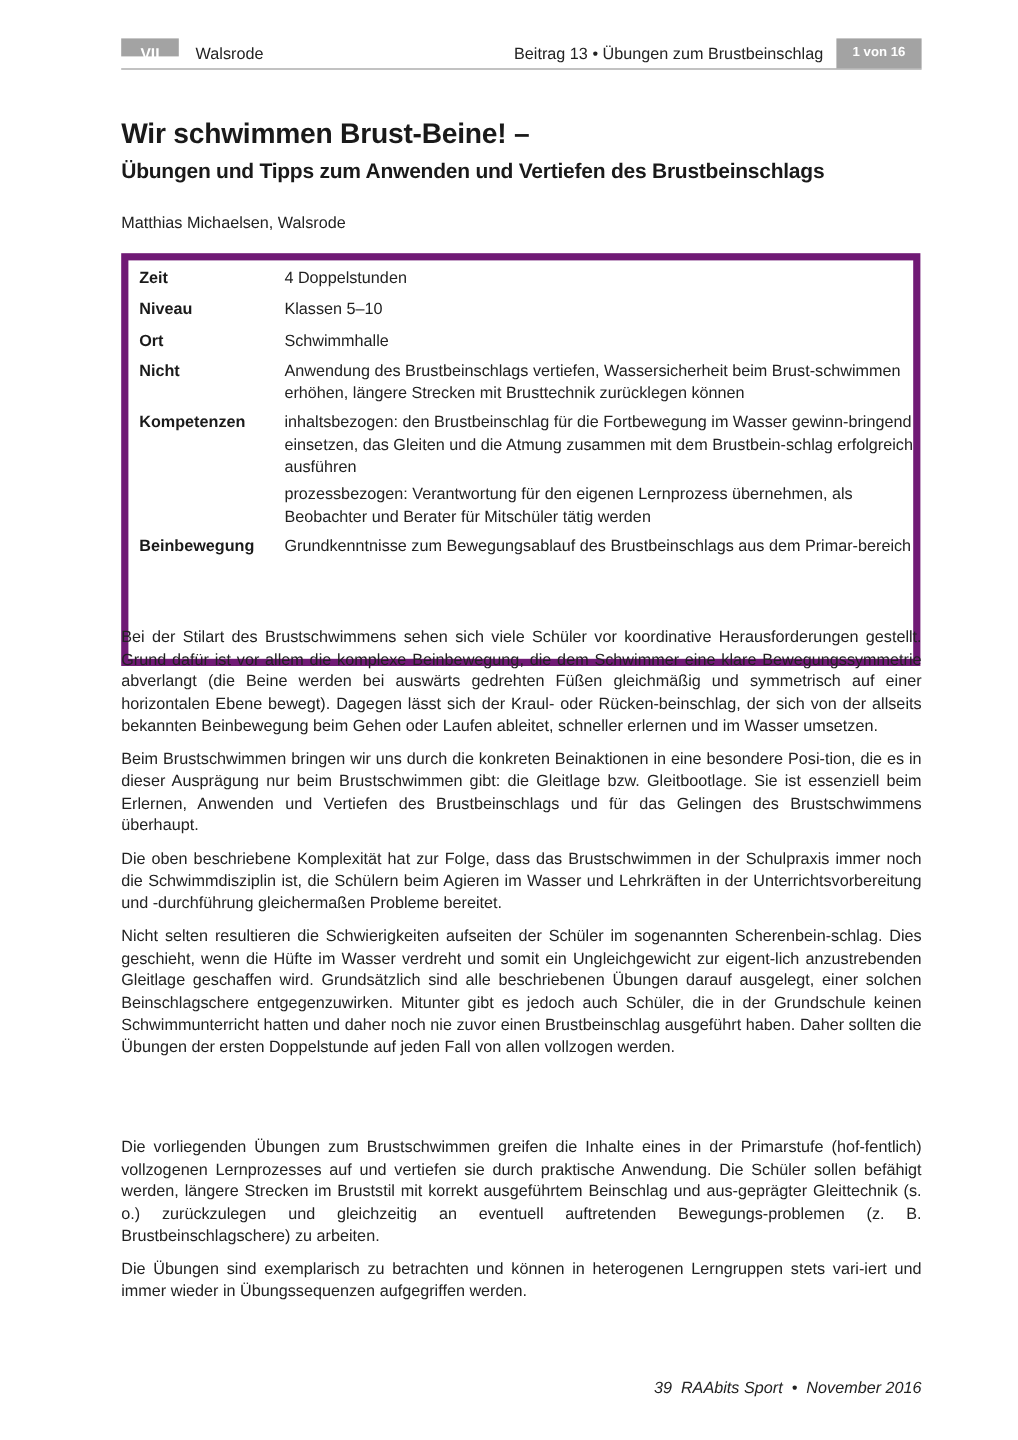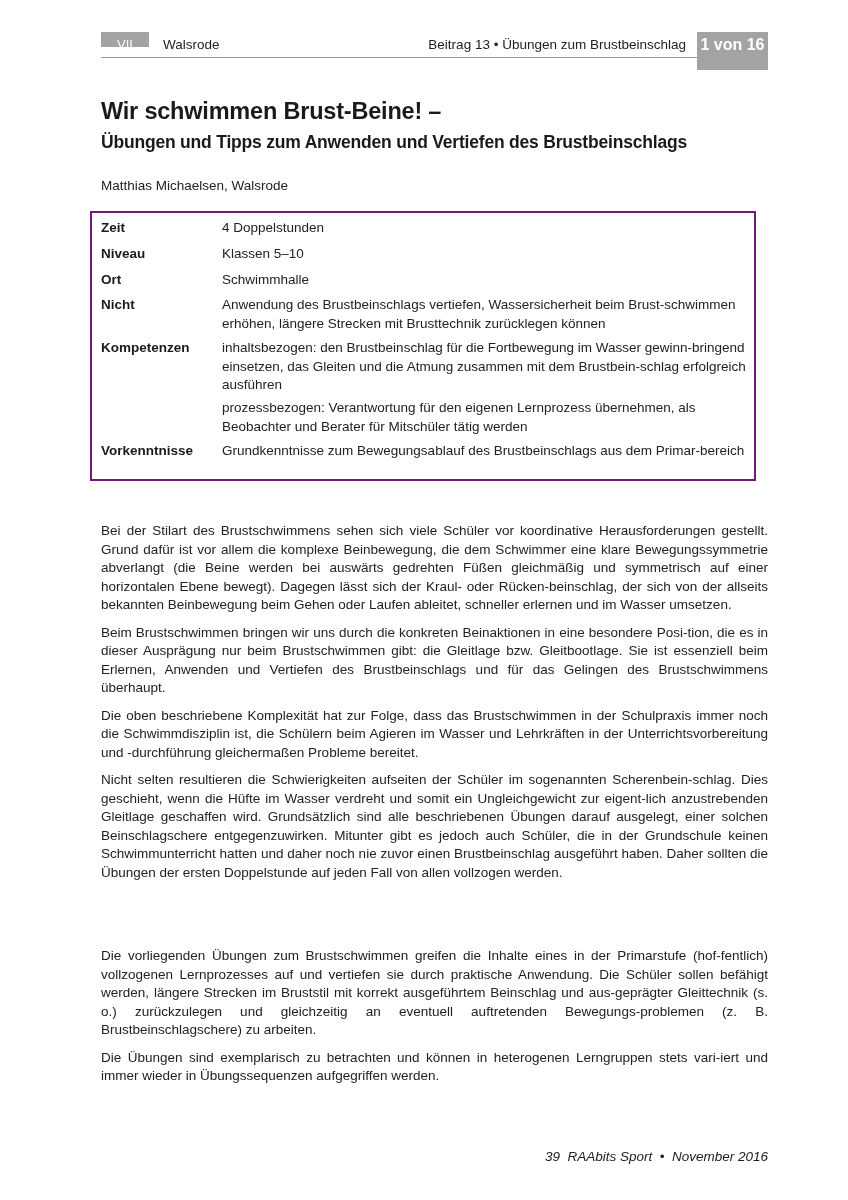--- a/index.html
+++ b/index.html
@@ -2,32 +2,32 @@
 <html><head>
 <meta charset="utf-8">
 <style>
   html, body { margin: 0; padding: 0; background: #ffffff; }
   body { width: 848px; height: 1200px; position: relative; overflow: hidden;
          font-family: "Liberation Sans", sans-serif; color: #1a1a1a; }
 
   .header { position: absolute; left: 101px; top: 32px; width: 667px; height: 25px;
             border-bottom: 1px solid #9a9a9a; }
   .hdr-chap { position: absolute; left: 0; top: 0; width: 48px; height: 15px; background: #a3a3a3;
-              color: #fff; font-weight: normal; font-size: 13px; line-height: 25px; text-align: center; }
+              color: #fff; font-weight: bold; font-size: 13px; line-height: 25px; text-align: center; }
   .hdr-subject { position: absolute; left: 62px; top: 0; font-size: 13.5px; line-height: 25px; color: #222; }
   .hdr-beitrag { position: absolute; right: 82px; top: 0; font-size: 13.5px; line-height: 25px; color: #222; }
-  .hdr-page { position: absolute; right: 0; top: 0; width: 71px; height: 38px; background: #a3a3a3;
-              color: #fff; font-weight: bold; font-size: 16px; line-height: 25px; text-align: center; }
+  .hdr-page { position: absolute; right: 0; top: 0; width: 71px; height: 25px; background: #a3a3a3;
+              color: #fff; font-weight: bold; font-size: 11px; line-height: 25px; text-align: center; }
 
   .title { position: absolute; left: 101px; top: 98px; font-size: 23.5px; font-weight: bold; color: #1a1a1a; letter-spacing: -0.2px; }
   .subtitle { position: absolute; left: 101px; top: 132px; font-size: 17.5px; font-weight: bold; color: #1a1a1a; letter-spacing: -0.2px; }
   .author { position: absolute; left: 101px; top: 178px; font-size: 13.5px; color: #222; }
 
-  .infobox { position: absolute; left: 90px; top: 211px; width: 666px; height: 270px;
-             border: 2px solid #701a75; box-sizing: border-box; }
+  .infobox { position: absolute; left: 101px; top: 211px; width: 666px; height: 344px;
+             border: 6px solid #701a75; box-sizing: border-box; }
   .info-row { position: absolute; left: 9px; width: 650px; font-size: 13.5px; line-height: 18.5px; }
   .info-label { position: absolute; left: 0; top: 0; font-weight: bold; color: #1a1a1a; }
   .info-value { position: absolute; left: 121px; top: 0; width: 530px; color: #222; }
 
   .section { position: absolute; left: 101px; width: 667px; }
   .sec-head { font-size: 16.5px; font-weight: bold; color: #1a1a1a; margin: 0 0 9px 0; }
   .para { font-size: 13.5px; line-height: 18.5px; text-align: justify; color: #222; margin: 0 0 9px 0; }
 
   .footer { position: absolute; right: 80px; top: 1149px; font-size: 13.5px; font-style: italic; color: #222; }
 </style>
@@ -64,21 +64,21 @@
   </div>
   <div class="info-row" style="top:126px">
     <span class="info-label">Kompetenzen</span>
     <span class="info-value">inhaltsbezogen: den Brustbeinschlag für die Fortbewegung im Wasser gewinn-bringend einsetzen, das Gleiten und die Atmung zusammen mit dem Brustbein-schlag erfolgreich ausführen</span>
   </div>
   <div class="info-row" style="top:186px">
     <span class="info-label"></span>
     <span class="info-value">prozessbezogen: Verantwortung für den eigenen Lernprozess übernehmen, als Beobachter und Berater für Mitschüler tätig werden</span>
   </div>
   <div class="info-row" style="top:229px">
-    <span class="info-label">Vorkenntnisse</span>
+    <span class="info-label">Beinbewegung</span>
     <span class="info-value">Grundkenntnisse zum Bewegungsablauf des Brustbeinschlags aus dem Primar-bereich</span>
   </div>
 </div>
 
 <div class="section" style="top:522px">
   <p class="para">Bei der Stilart des Brustschwimmens sehen sich viele Schüler vor koordinative Herausforderungen gestellt. Grund dafür ist vor allem die komplexe Beinbewegung, die dem Schwimmer eine klare Bewegungssymmetrie abverlangt (die Beine werden bei auswärts gedrehten Füßen gleichmäßig und symmetrisch auf einer horizontalen Ebene bewegt). Dagegen lässt sich der Kraul- oder Rücken-beinschlag, der sich von der allseits bekannten Beinbewegung beim Gehen oder Laufen ableitet, schneller erlernen und im Wasser umsetzen.</p>
   <p class="para">Beim Brustschwimmen bringen wir uns durch die konkreten Beinaktionen in eine besondere Posi-tion, die es in dieser Ausprägung nur beim Brustschwimmen gibt: die Gleitlage bzw. Gleitbootlage. Sie ist essenziell beim Erlernen, Anwenden und Vertiefen des Brustbeinschlags und für das Gelingen des Brustschwimmens überhaupt.</p>
   <p class="para">Die oben beschriebene Komplexität hat zur Folge, dass das Brustschwimmen in der Schulpraxis immer noch die Schwimmdisziplin ist, die Schülern beim Agieren im Wasser und Lehrkräften in der Unterrichtsvorbereitung und -durchführung gleichermaßen Probleme bereitet.</p>
   <p class="para">Nicht selten resultieren die Schwierigkeiten aufseiten der Schüler im sogenannten Scherenbein-schlag. Dies geschieht, wenn die Hüfte im Wasser verdreht und somit ein Ungleichgewicht zur eigent-lich anzustrebenden Gleitlage geschaffen wird. Grundsätzlich sind alle beschriebenen Übungen darauf ausgelegt, einer solchen Beinschlagschere entgegenzuwirken. Mitunter gibt es jedoch auch Schüler, die in der Grundschule keinen Schwimmunterricht hatten und daher noch nie zuvor einen Brustbeinschlag ausgeführt haben. Daher sollten die Übungen der ersten Doppelstunde auf jeden Fall von allen vollzogen werden.</p>
 </div>

